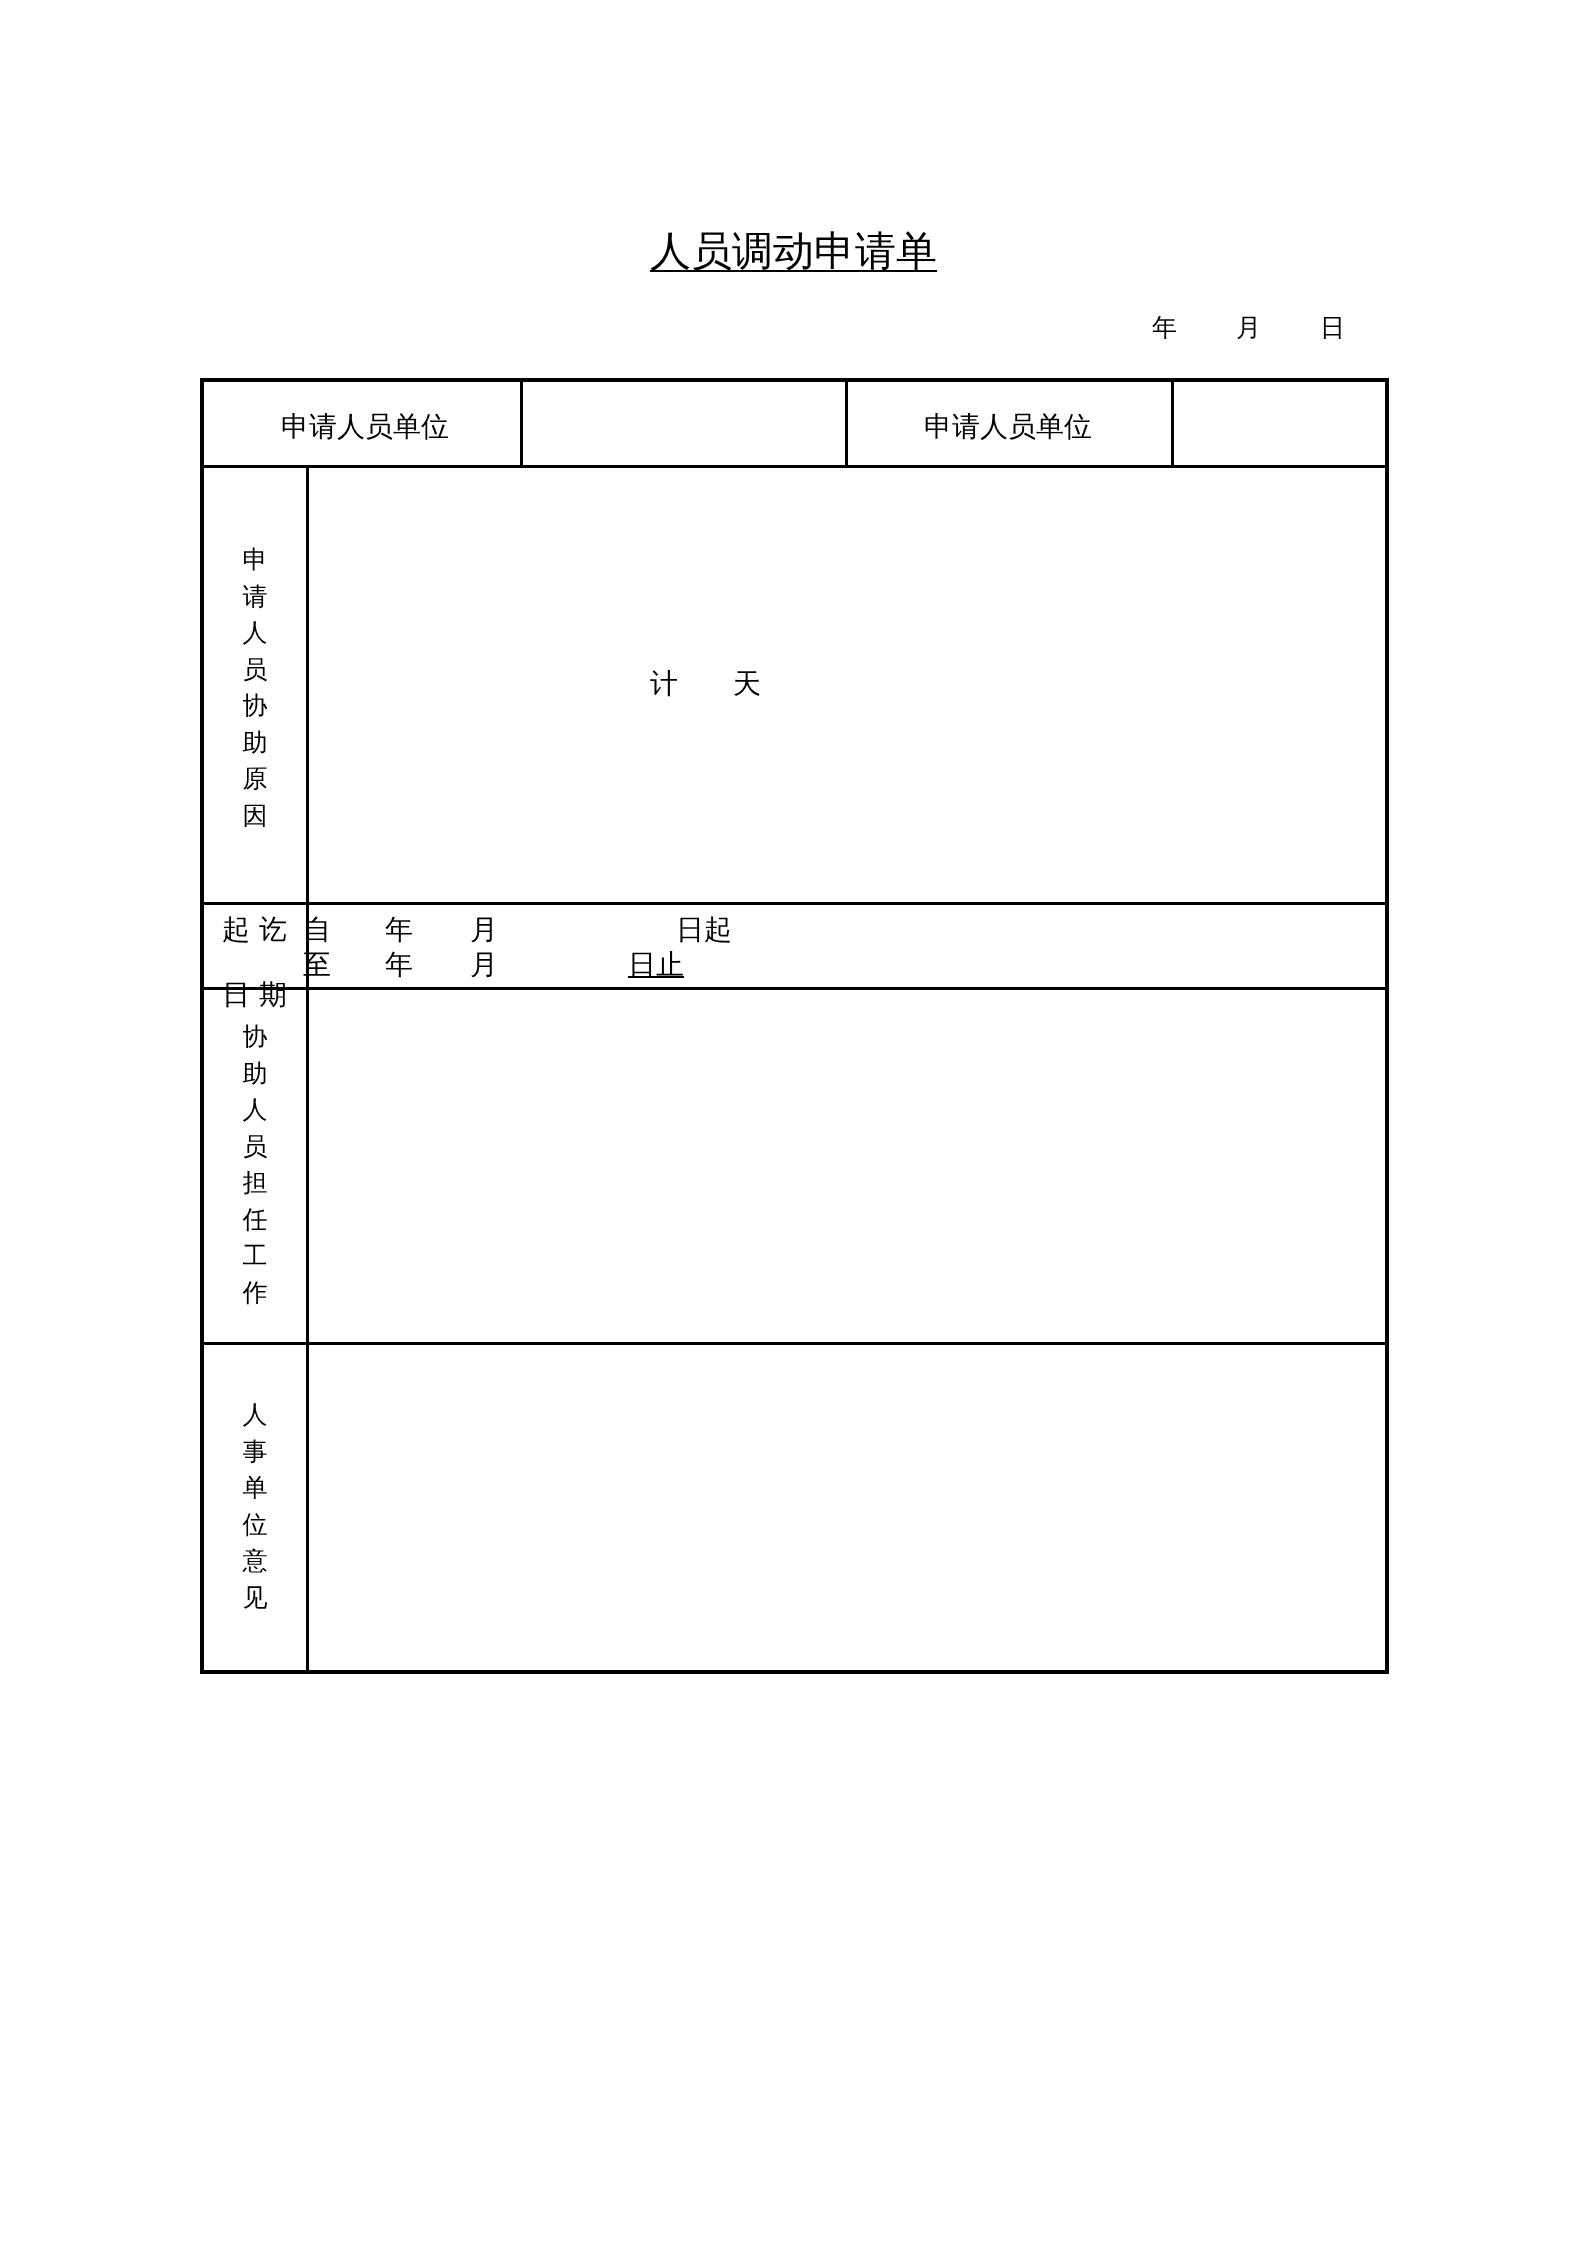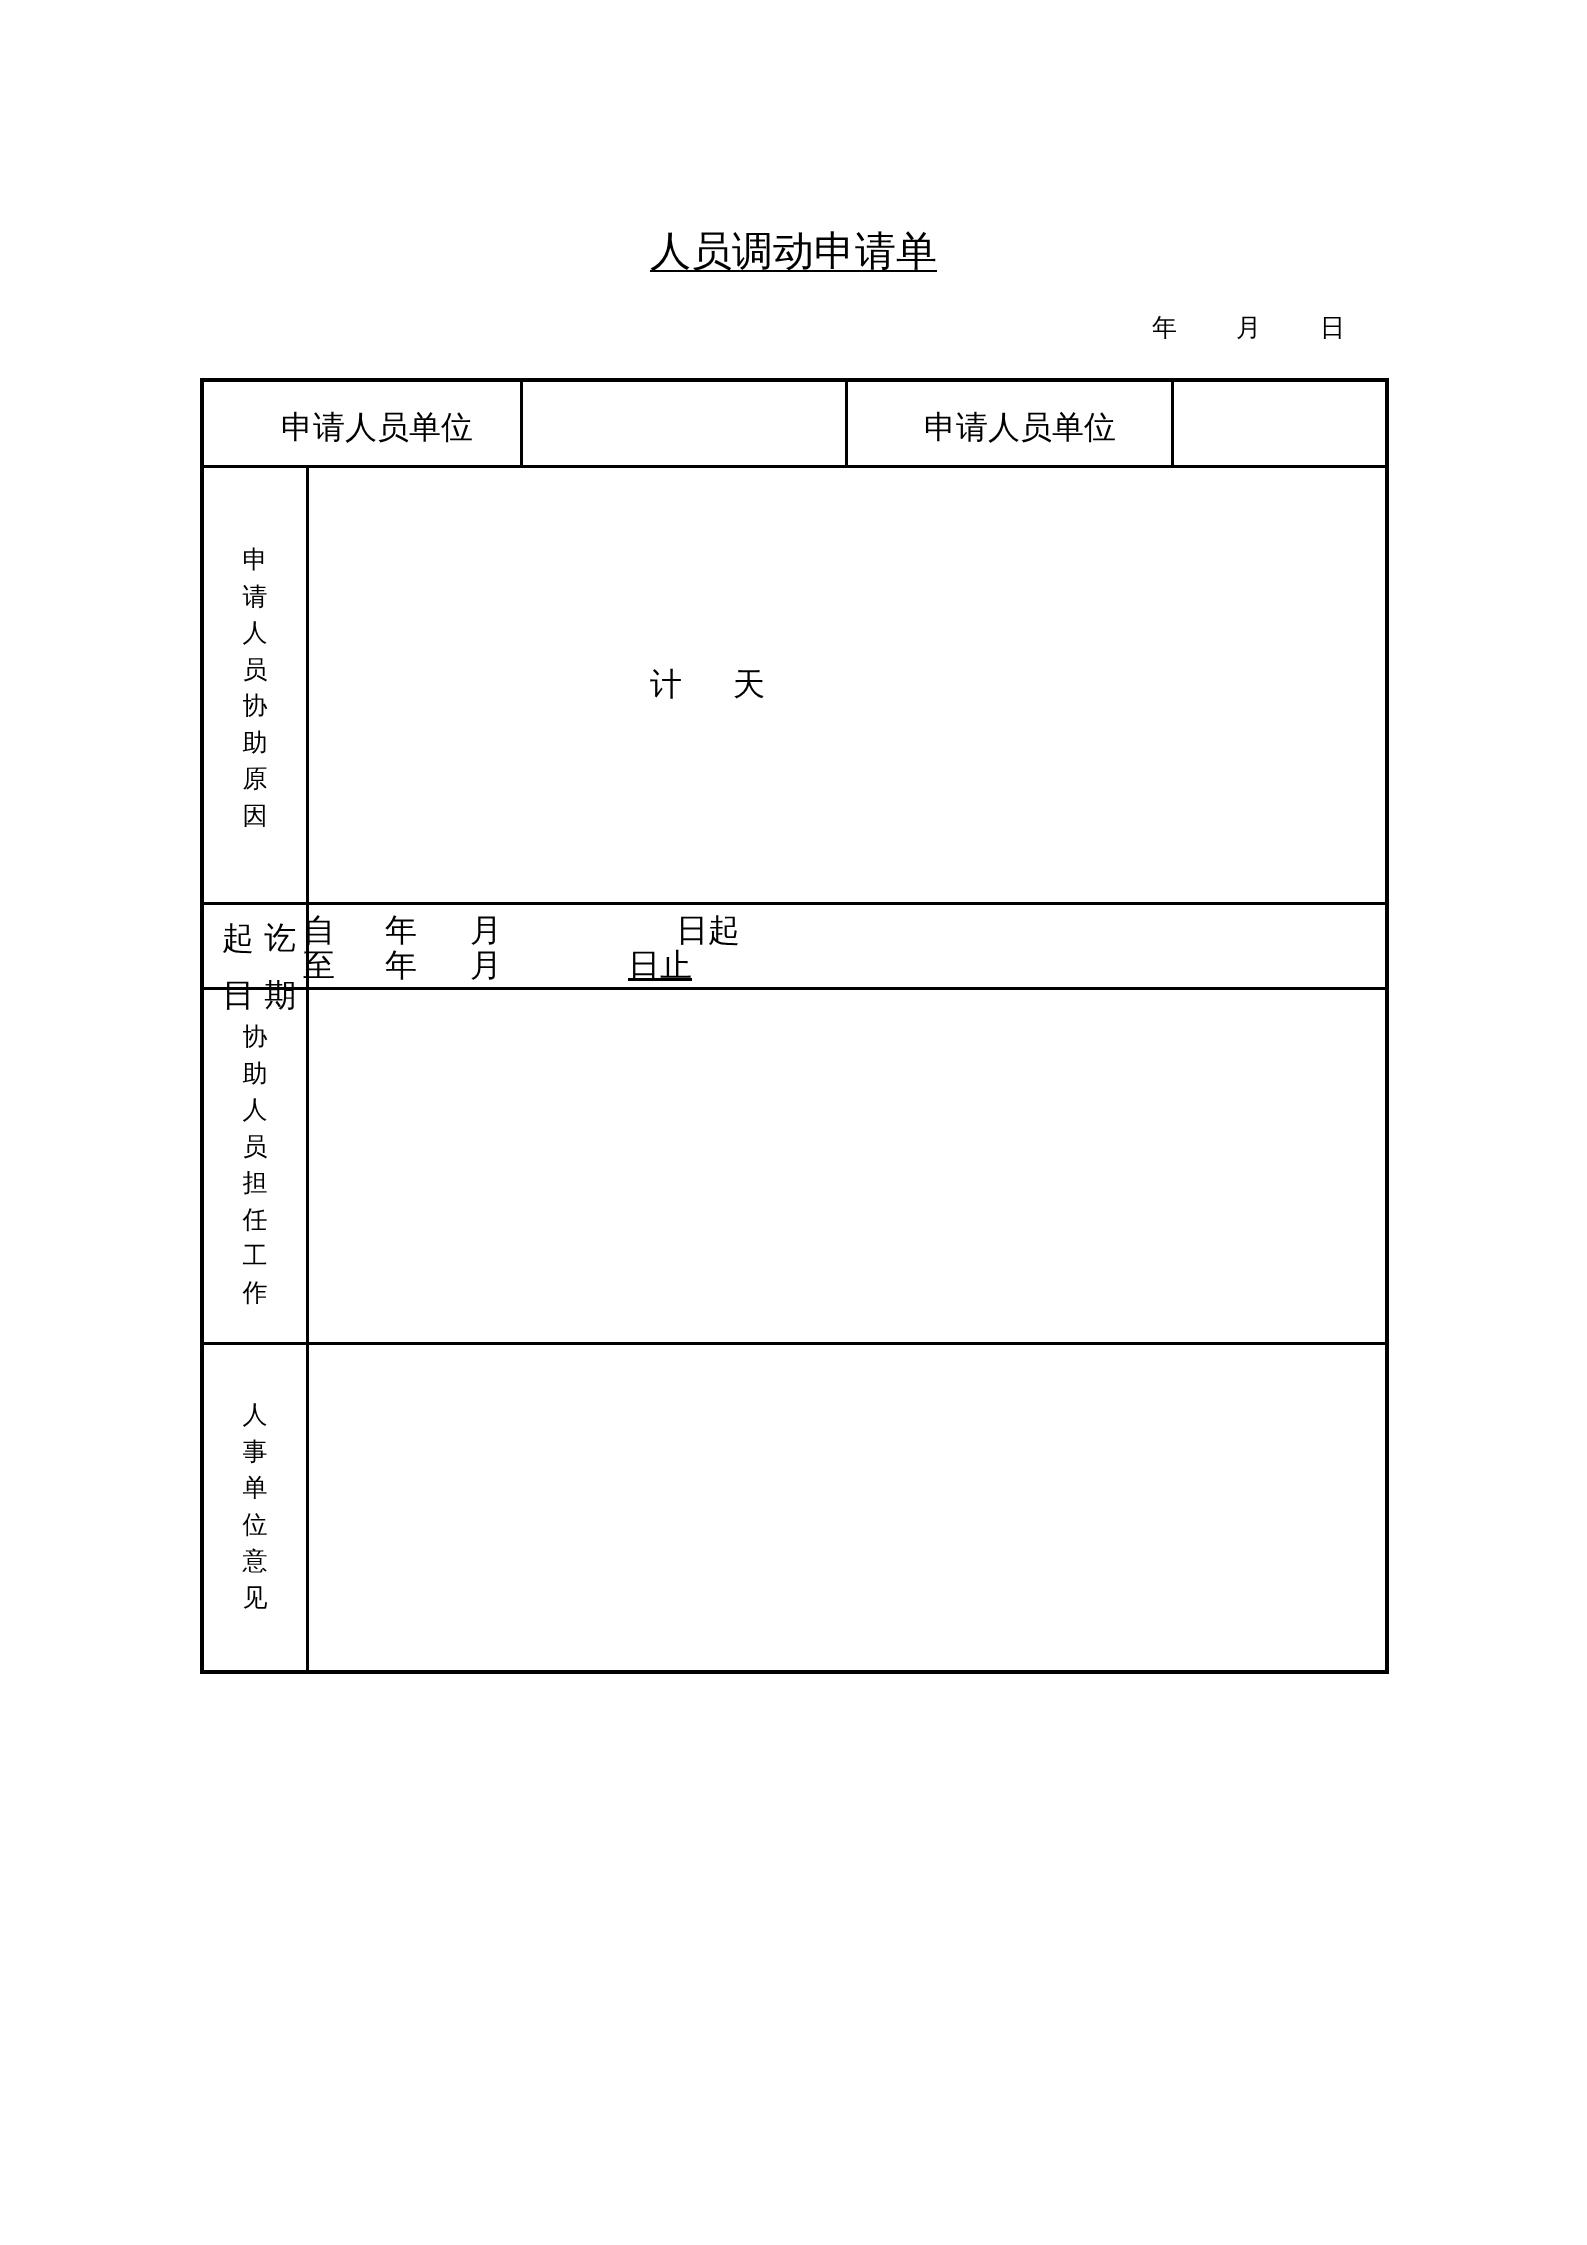--- a/index.html
+++ b/index.html
@@ -5,21 +5,21 @@
   html, body { margin:0; padding:0; background:#ffffff; }
   body { width:1587px; height:2245px; position:relative; overflow:hidden;
          font-family:"DejaVu Sans","Liberation Sans",sans-serif; color:#000; }
   .abs { position:absolute; }
   .title { left:0; width:1587px; top:228px; text-align:center; font-size:41px; line-height:46px; }
   .title span { text-decoration:underline; text-underline-offset:5px; text-decoration-thickness:2px; }
   .date-row { top:312px; font-size:25px; line-height:32px; }
   .table { left:200px; top:378px; width:1189px; height:1296px; border:4px solid #000; box-sizing:border-box; }
   .hline { position:absolute; height:3px; background:#000; }
   .vline { position:absolute; width:3px; background:#000; }
-  .cell-text { position:absolute; font-size:32px; line-height:30px; white-space:nowrap; }
+  .cell-text { position:absolute; font-size:28px; line-height:30px; white-space:nowrap; }
   .vert { position:absolute; font-size:25px; width:30px; text-align:center; line-height:36.5px; }
   .vert span { display:block; }
   .field { position:absolute; }
 </style>
 </head>
 <body>
 
 <div class="abs title"><span>人员调动申请单</span></div>
 
 <div class="abs date-row" style="left:1152px;">年</div>
@@ -51,21 +51,21 @@
     <span>员</span>
     <span>协</span>
     <span>助</span>
     <span>原</span>
     <span>因</span>
   </div>
   <div class="field" style="left:106px;top:87px;right:0;height:433px;"></div>
   <div class="cell-text" style="left:446px;top:287px;">计</div>
   <div class="cell-text" style="left:529px;top:287px;">天</div>
 
-  <div class="cell-text" style="left:18px;top:533px;margin-top:8px;">起 讫</div>
+  <div class="cell-text" style="left:18px;top:533px;">起 讫</div>
   <div class="cell-text" style="left:18px;top:598px;">日 期</div>
 
   <div class="cell-text" style="left:99px;top:533px;">自</div>
   <div class="cell-text" style="left:181px;top:533px;">年</div>
   <div class="cell-text" style="left:266px;top:533px;">月</div>
   <div class="cell-text" style="left:424px;top:533px;margin-left:48px;">日起</div>
 
   <div class="cell-text" style="left:99px;top:568px;">至</div>
   <div class="cell-text" style="left:181px;top:568px;">年</div>
   <div class="cell-text" style="left:266px;top:568px;">月</div>

